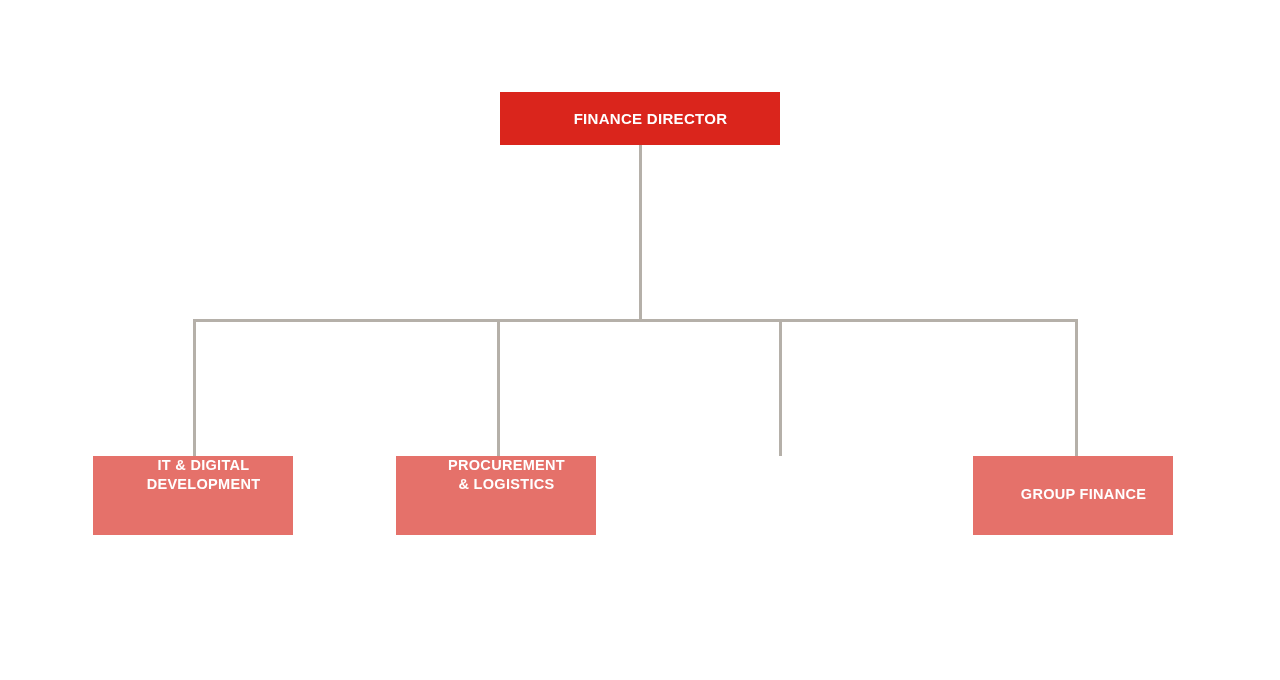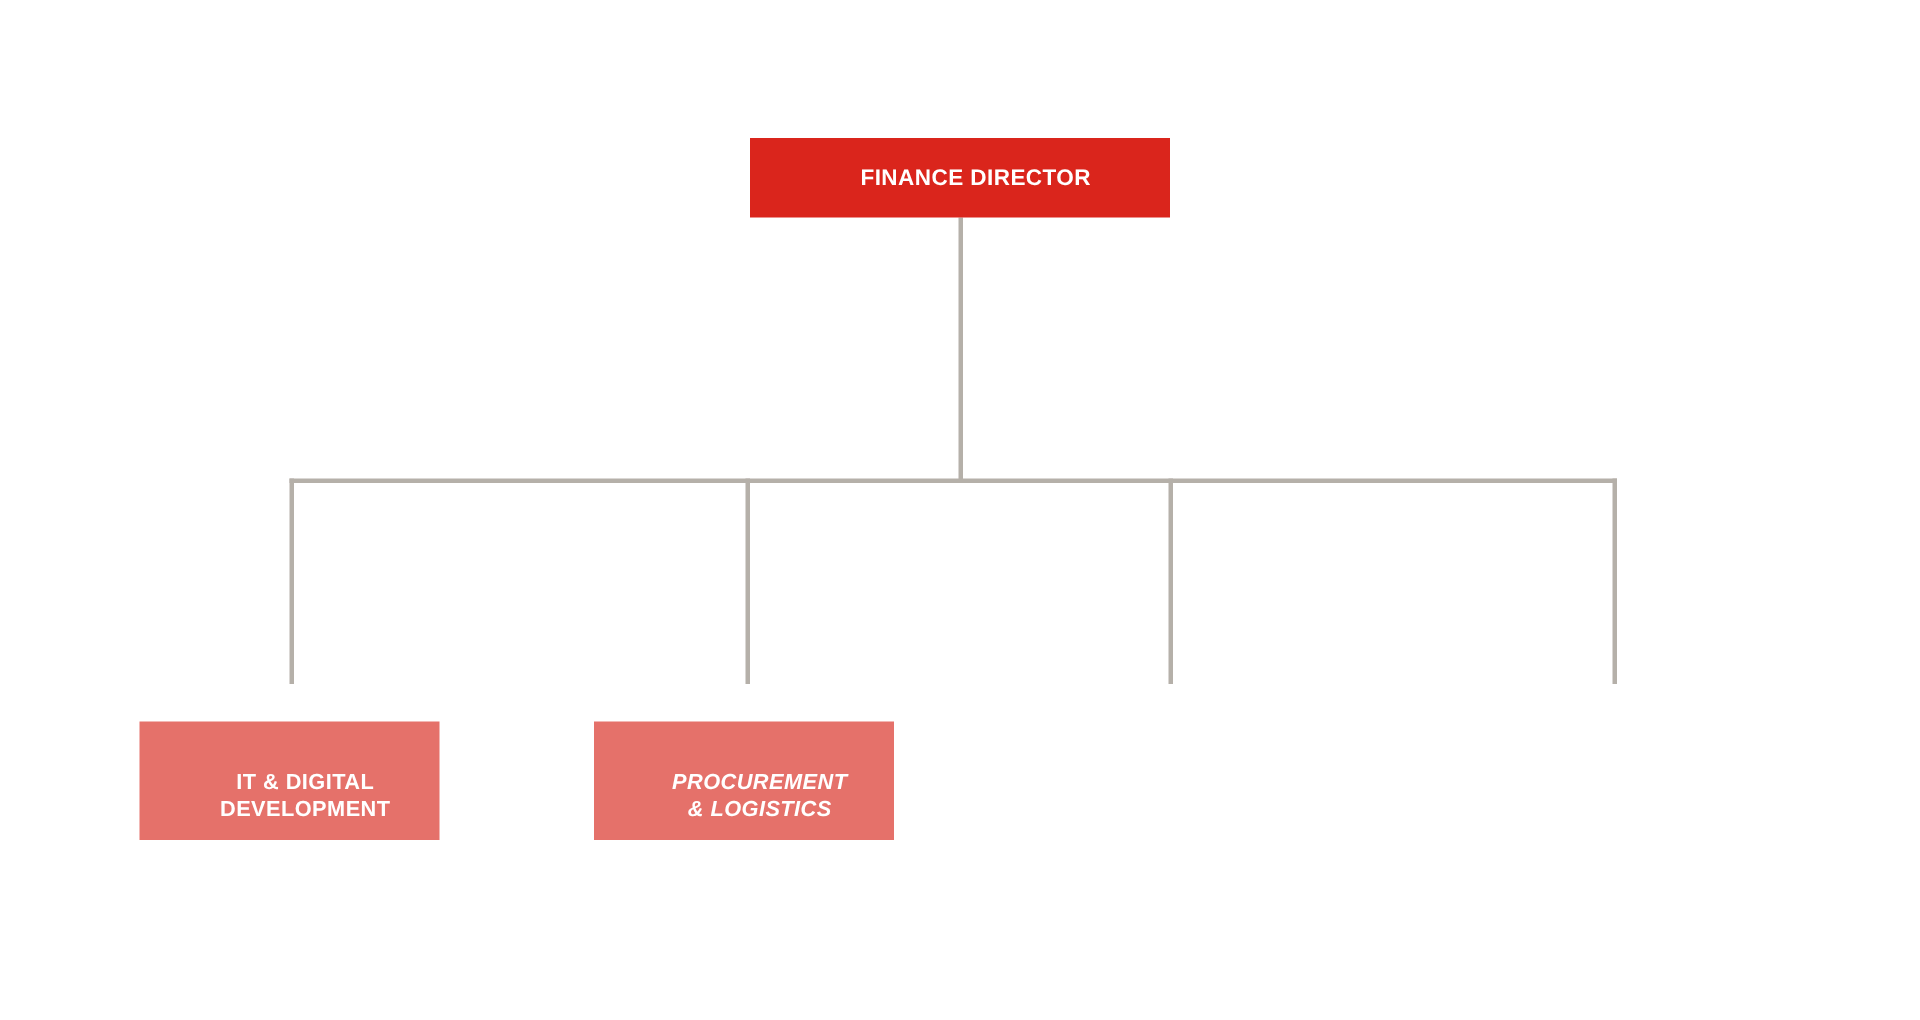--- a/index.html
+++ b/index.html
@@ -41,25 +41,25 @@
     font-size: 15px;
   }
   .node-child {
     width: 200px;
     height: 79px;
     background: #e5716a;
     font-size: 14.5px;
     top: 456px;
   }
   .child-1 { left: 93px; }
-  .child-2 { left: 396px; font-style: italic; }
+  .child-2 { left: 396px; }
   .child-3 { left: 684px; }
   .child-4 { left: 973px; }
   
-  .node-child.two-line { align-items: flex-end; padding-bottom: 10px; margin-top: 25px; }
+  .node-child.two-line { align-items: flex-start; padding-bottom: 10px; }
   .node-child.one-line { align-items: center; padding-bottom: 2px; }
   .node-label {
     display: block;
     width: 100%;
     white-space: pre-line;
     padding-left: 21px;
   }
   .connector {
     position: absolute;
     background: #b5b0a9;
@@ -109,14 +109,17 @@
     <span class="node-label">IT &amp; DIGITAL
 DEVELOPMENT</span>
   </div>
 
   <div class="node node-child child-2 two-line">
     <span class="node-label">PROCUREMENT
 &amp; LOGISTICS</span>
   </div>
 
 
+  <div class="node node-child child-4 one-line">
+    <span class="node-label">GROUP FINANCE</span>
+  </div>
 
 </div>
 
 </body></html>

